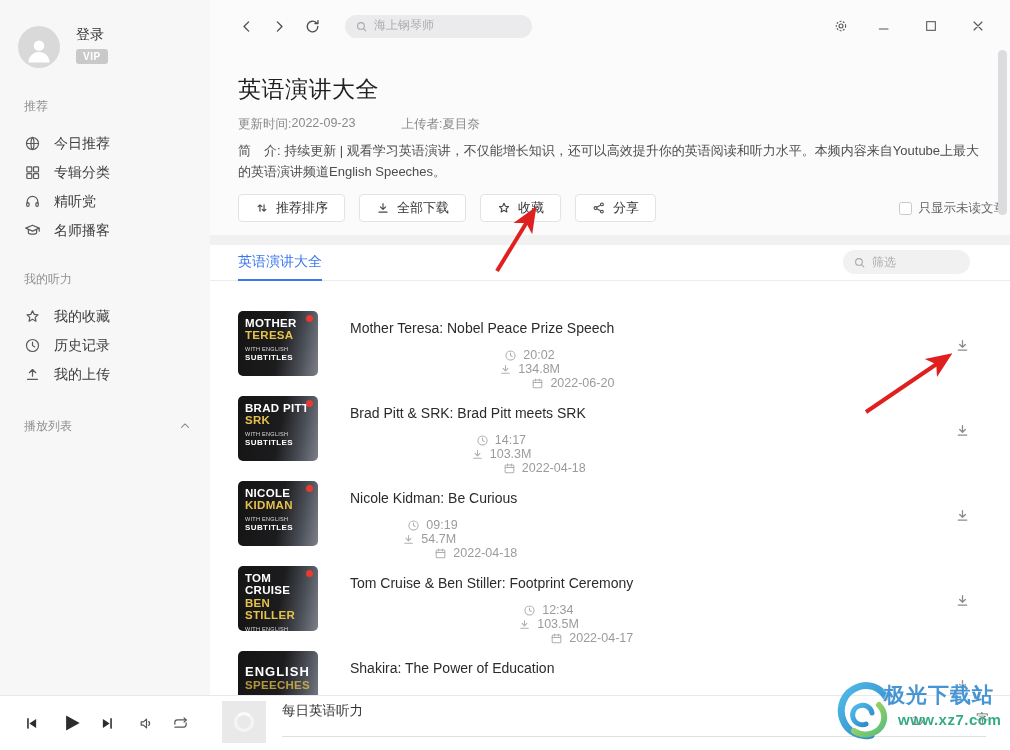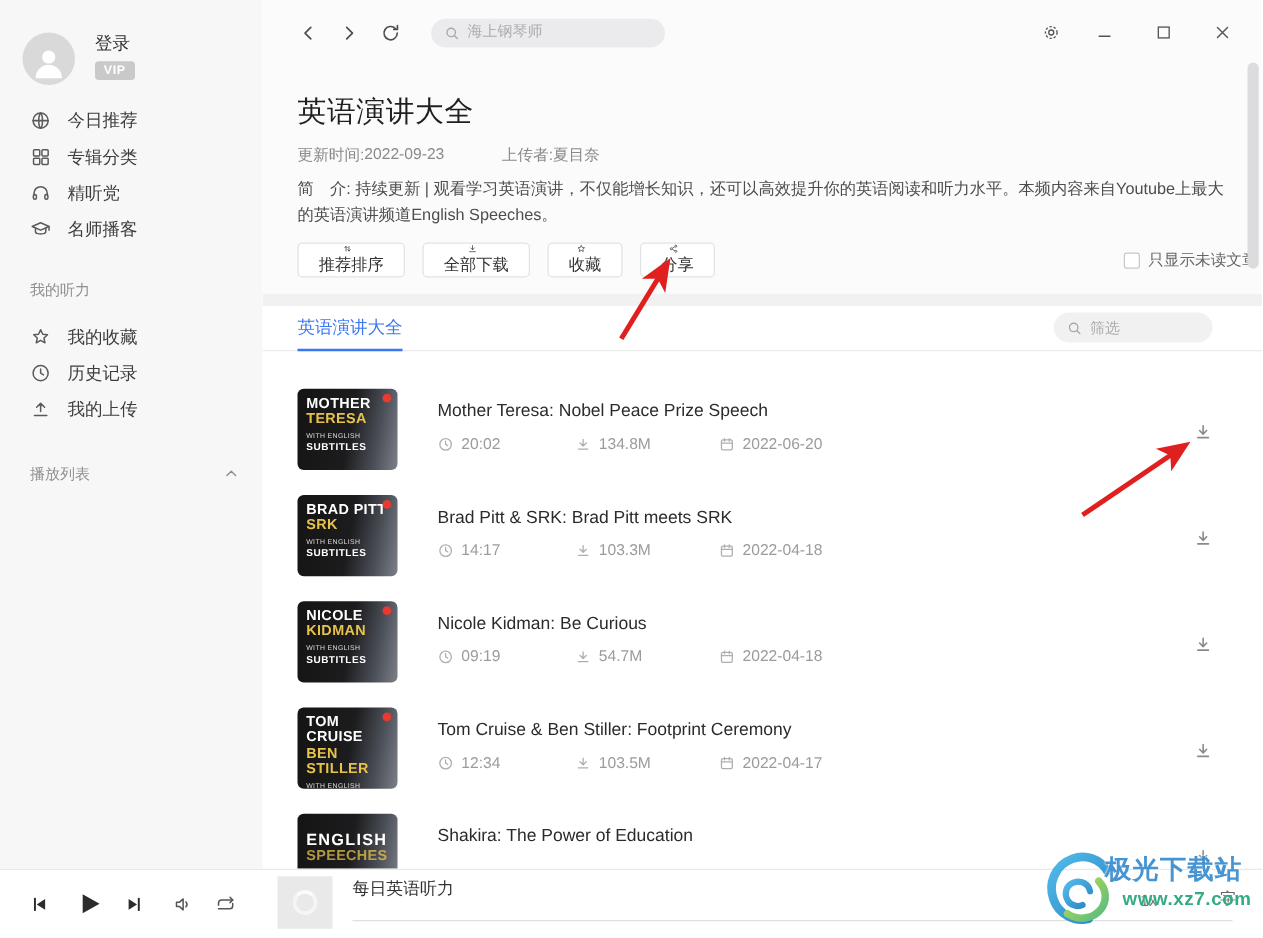--- a/index.html
+++ b/index.html
@@ -71,21 +71,21 @@
   .album-title { font-size:23px; font-weight:500; color:#1f1f1f; letter-spacing:.5px; }
   .album-meta { margin-top:11px; font-size:12.5px; color:#8a8a8a; display:flex; }
   .album-meta .gap { width:46px; }
   .album-intro {
     margin-top:7px; width:748px; font-size:13px; color:#4d4d4d; line-height:21px;
   }
   .btn-row { margin-top:12px; display:flex; align-items:center; width:768px; }
   .act-btn {
     display:flex; align-items:center; height:28px; padding:0 16px; background:#fff;
     border:1px solid #e3e3e6; border-radius:4px; font-size:13px; color:#333;
-    cursor:pointer; margin-right:14px; font-family:inherit;flex-direction:column;
+    cursor:pointer; margin-right:14px; font-family:inherit;
   }
   .act-btn .ic { width:14px; height:14px; color:#444; margin-right:7px; }
   .unread-group { margin-left:auto; display:flex; align-items:center; cursor:pointer; }
   .checkbox { width:13px; height:13px; border:1px solid #c9c9c9; border-radius:2.5px; background:#fff; }
   .unread-label { margin-left:7px; font-size:12.5px; color:#666; }
 
   .divider-band { height:10px; background:#f1f1f2; }
 
   .list-head { position:relative; height:36px; border-bottom:1px solid #ececec; background:#fff; }
   .tab {
@@ -111,21 +111,21 @@
     overflow:hidden; cursor:pointer; padding:6px 0 0 7px;
   }
   .ep-thumb span { display:block; line-height:1.08; }
   .tl1 { color:#fff; font-size:11.5px; font-weight:bold; letter-spacing:.3px; }
   .tl2 { color:#e6c24b; font-size:11.5px; font-weight:bold; letter-spacing:.3px; }
   .tl3 { color:#ddd; font-size:5.5px; margin-top:5px; letter-spacing:.3px; }
   .tl4 { color:#fff; font-size:8px; font-weight:bold; margin-top:1px; letter-spacing:.4px; }
   .dot { position:absolute; top:4px; right:5px; width:7px; height:7px; border-radius:50%; background:#e83a30; }
   .ep-body { position:absolute; left:140px; top:9px; }
   .ep-title { font-size:14px; color:#2b2b2b; cursor:pointer; }
-  .ep-meta { margin-top:12px; display:flex; align-items:flex-end; font-size:12.5px; color:#9b9b9b; }
+  .ep-meta { margin-top:12px; display:flex; align-items:flex-end; font-size:12.5px; color:#9b9b9b;flex-direction:column; }
   .meta-item { display:flex; align-items:center; }
   .meta-item .ic { width:13px; height:13px; color:#aeaeae; margin-right:6px; }
   .meta-dur { width:110px; }
   .meta-size { width:115px; }
   .ep-dl {
     position:absolute; right:38px; top:25px; width:18px; height:18px; background:none;
     border:none; padding:0; color:#8a8a8a; cursor:pointer;
   }
   .ep-dl .ic { width:17px; height:17px; }
 
@@ -188,20 +188,21 @@
           <circle cx="12" cy="8.5" r="4.2"></circle>
             <path d="M3.5 22a8.5 8.5 0 0117 0z"></path>
         </svg>
       </div>
       <div class="user-meta">
         <div class="login">登录</div>
         <span class="vip">VIP</span>
       </div>
     </div>
 
+    <div class="section-label lbl-recommend">推荐</div>
     <div class="nav">
       <div class="nav-item">
         <svg class="ic" viewBox="0 0 24 24" fill="none" stroke="currentColor" stroke-width="1.7" stroke-linecap="round">
           <circle cx="12" cy="12" r="8.5"></circle>
             <path d="M3.5 12h17M12 3.5c2.8 2.4 2.8 14.6 0 17M12 3.5c-2.8 2.4-2.8 14.6 0 17"></path>
         </svg>
         <span>今日推荐</span>
       </div>
       <div class="nav-item">
         <svg class="ic" viewBox="0 0 24 24" fill="none" stroke="currentColor" stroke-width="1.7" stroke-linejoin="round">

